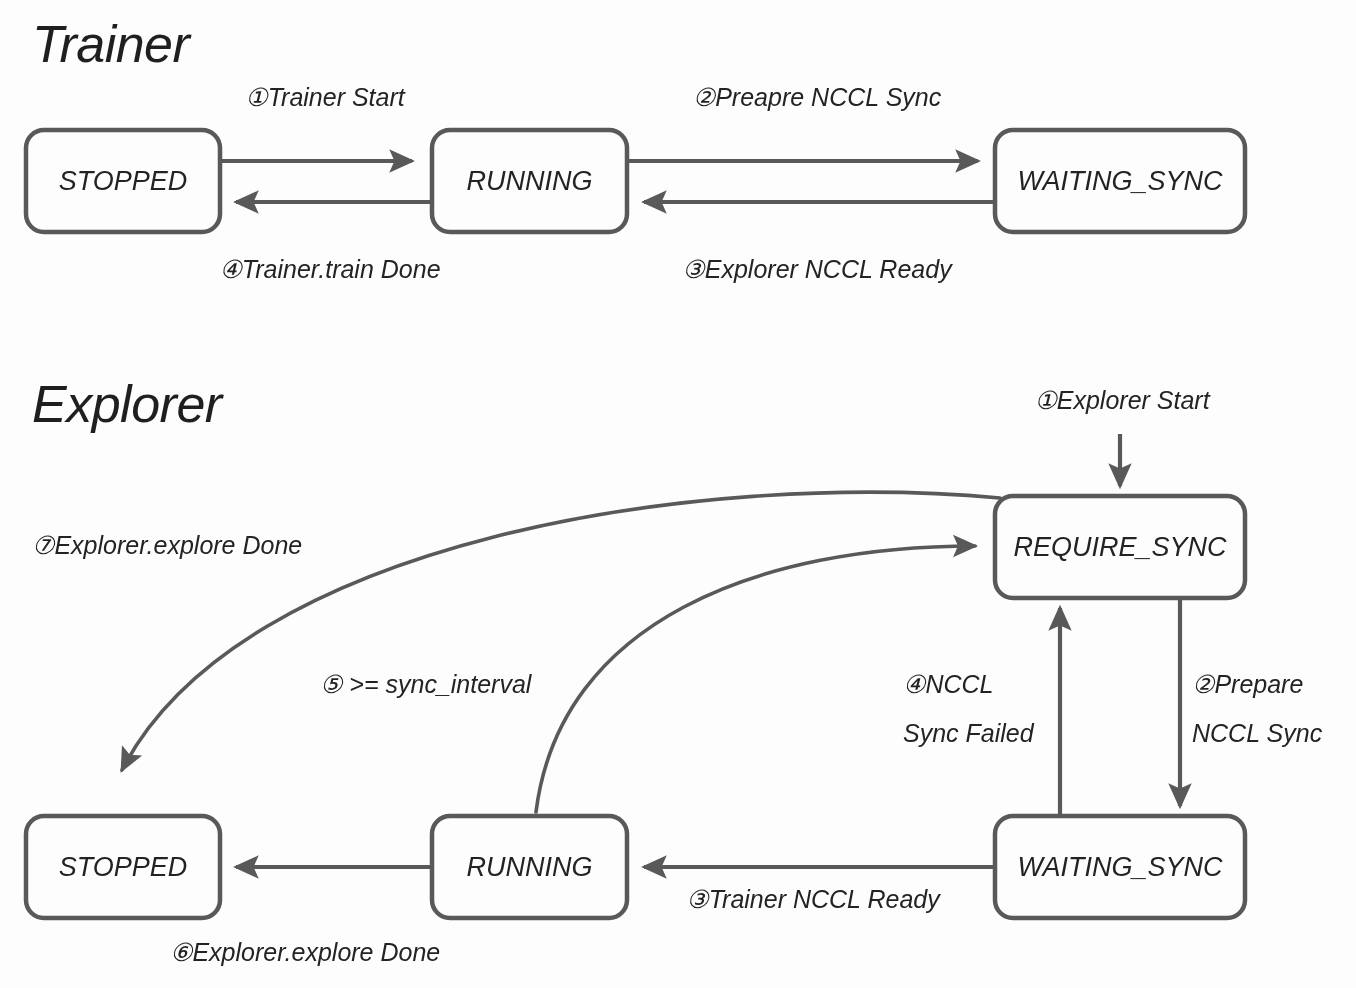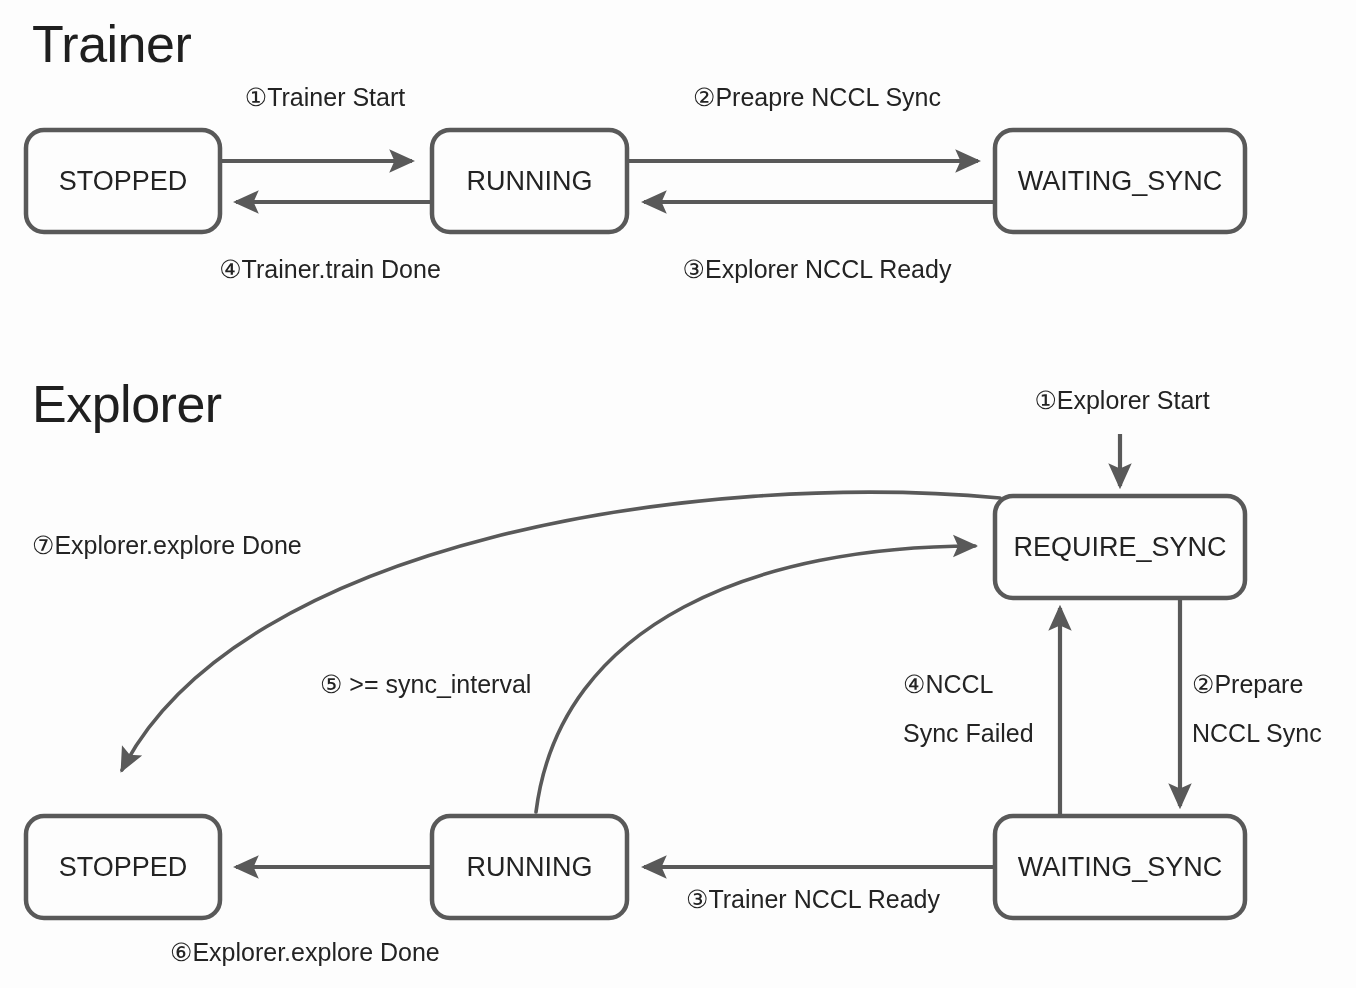--- a/index.html
+++ b/index.html
@@ -10,20 +10,21 @@
   body {
     width: 1356px;
     height: 988px;
     font-family: "Liberation Sans", sans-serif;
     overflow: hidden;
   }
   #diagram-root {
     position: relative;
     width: 1132px;
     height: 988px;
+    font-style: italic;
   }
   svg#diagram {
     display: block;
     width: 1356px;
     height: 988px;
     background: #fdfdfd;
   }
   .section-title {
     font-family: "Liberation Sans", sans-serif;
     font-size: 52px;

